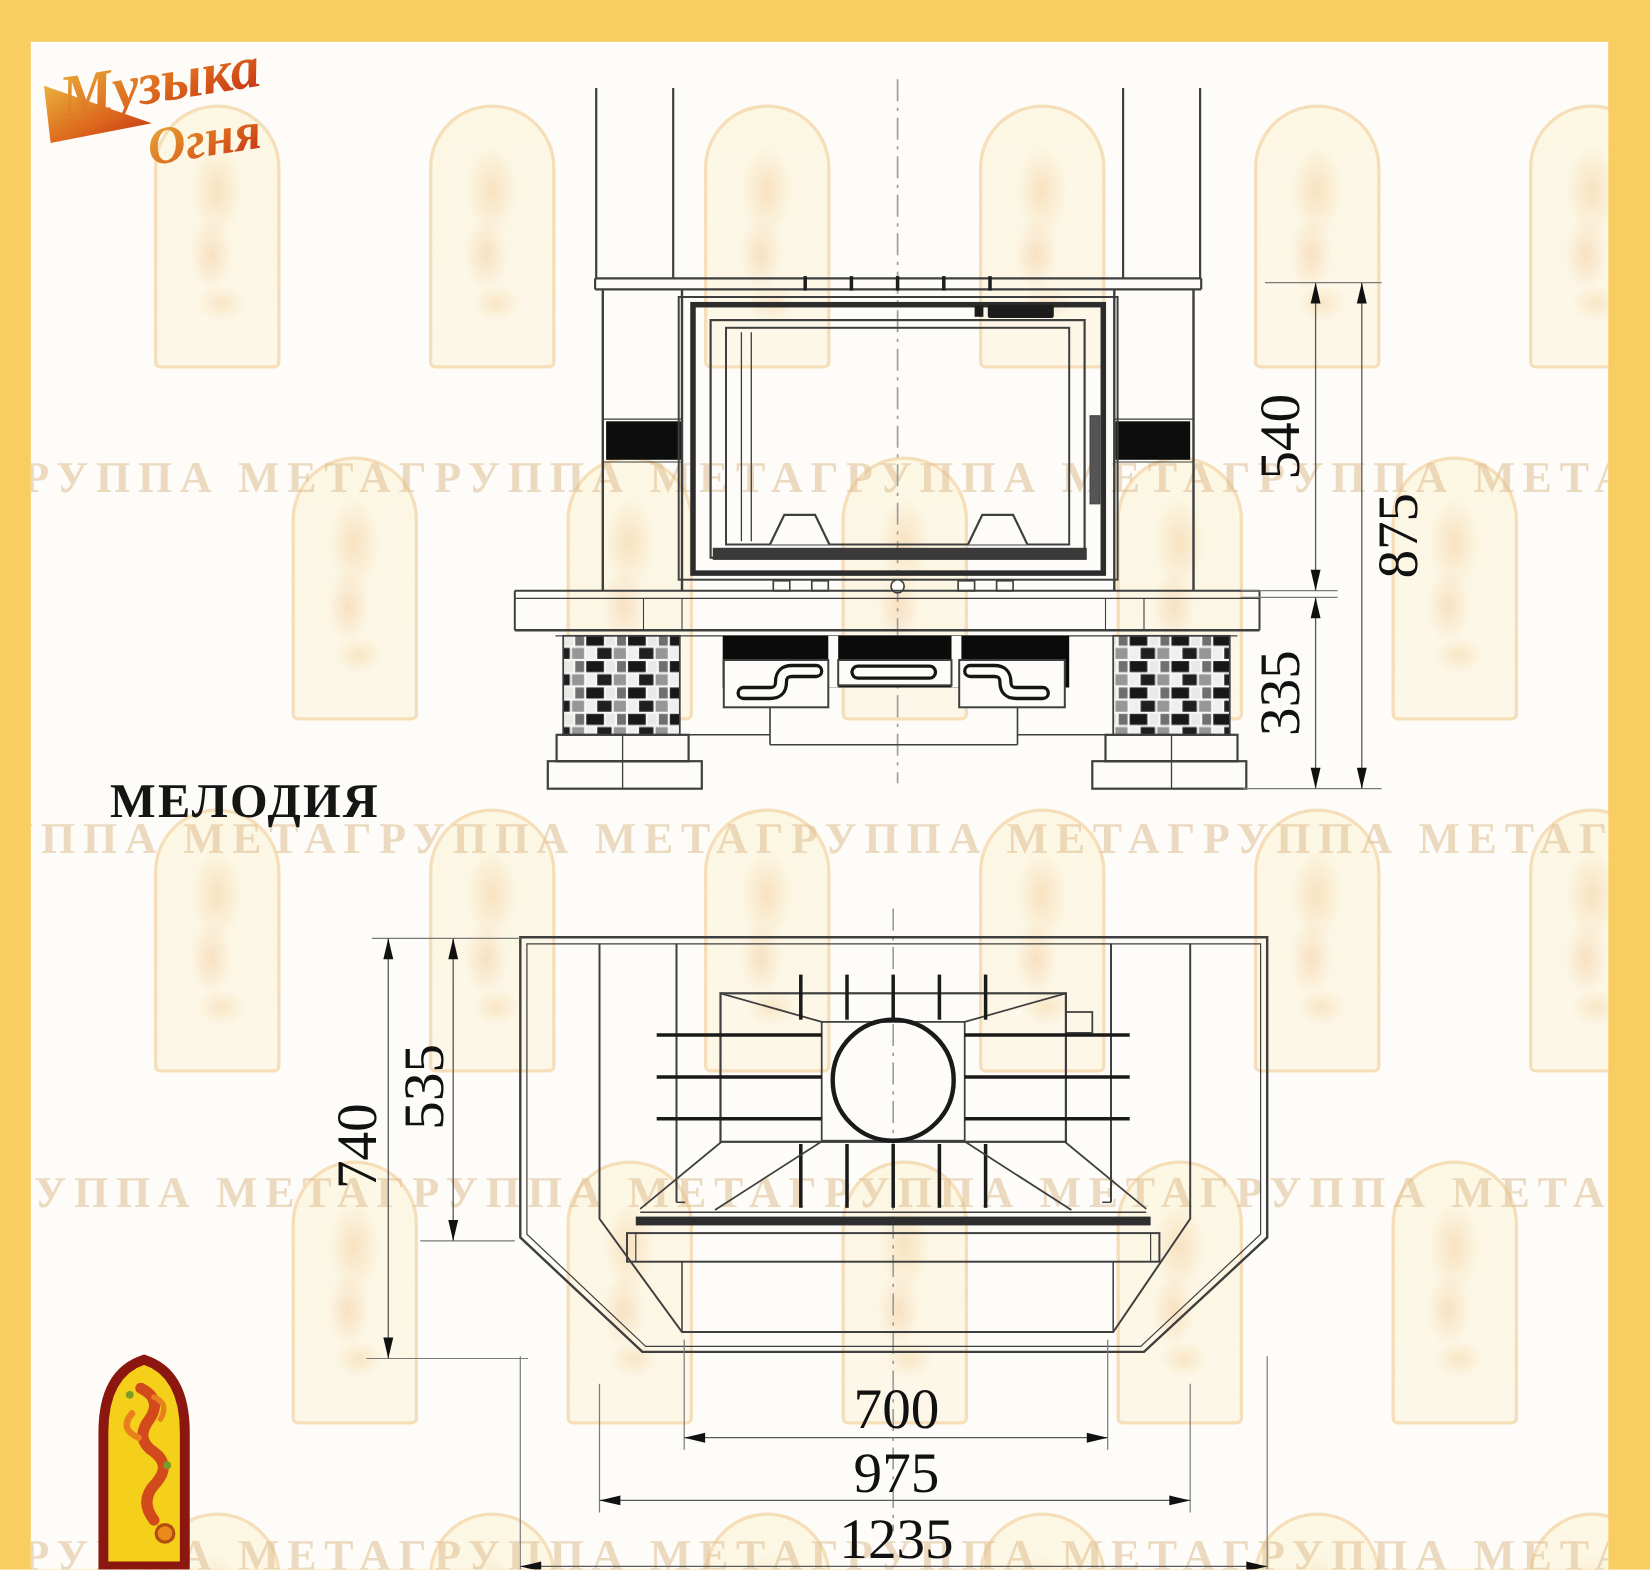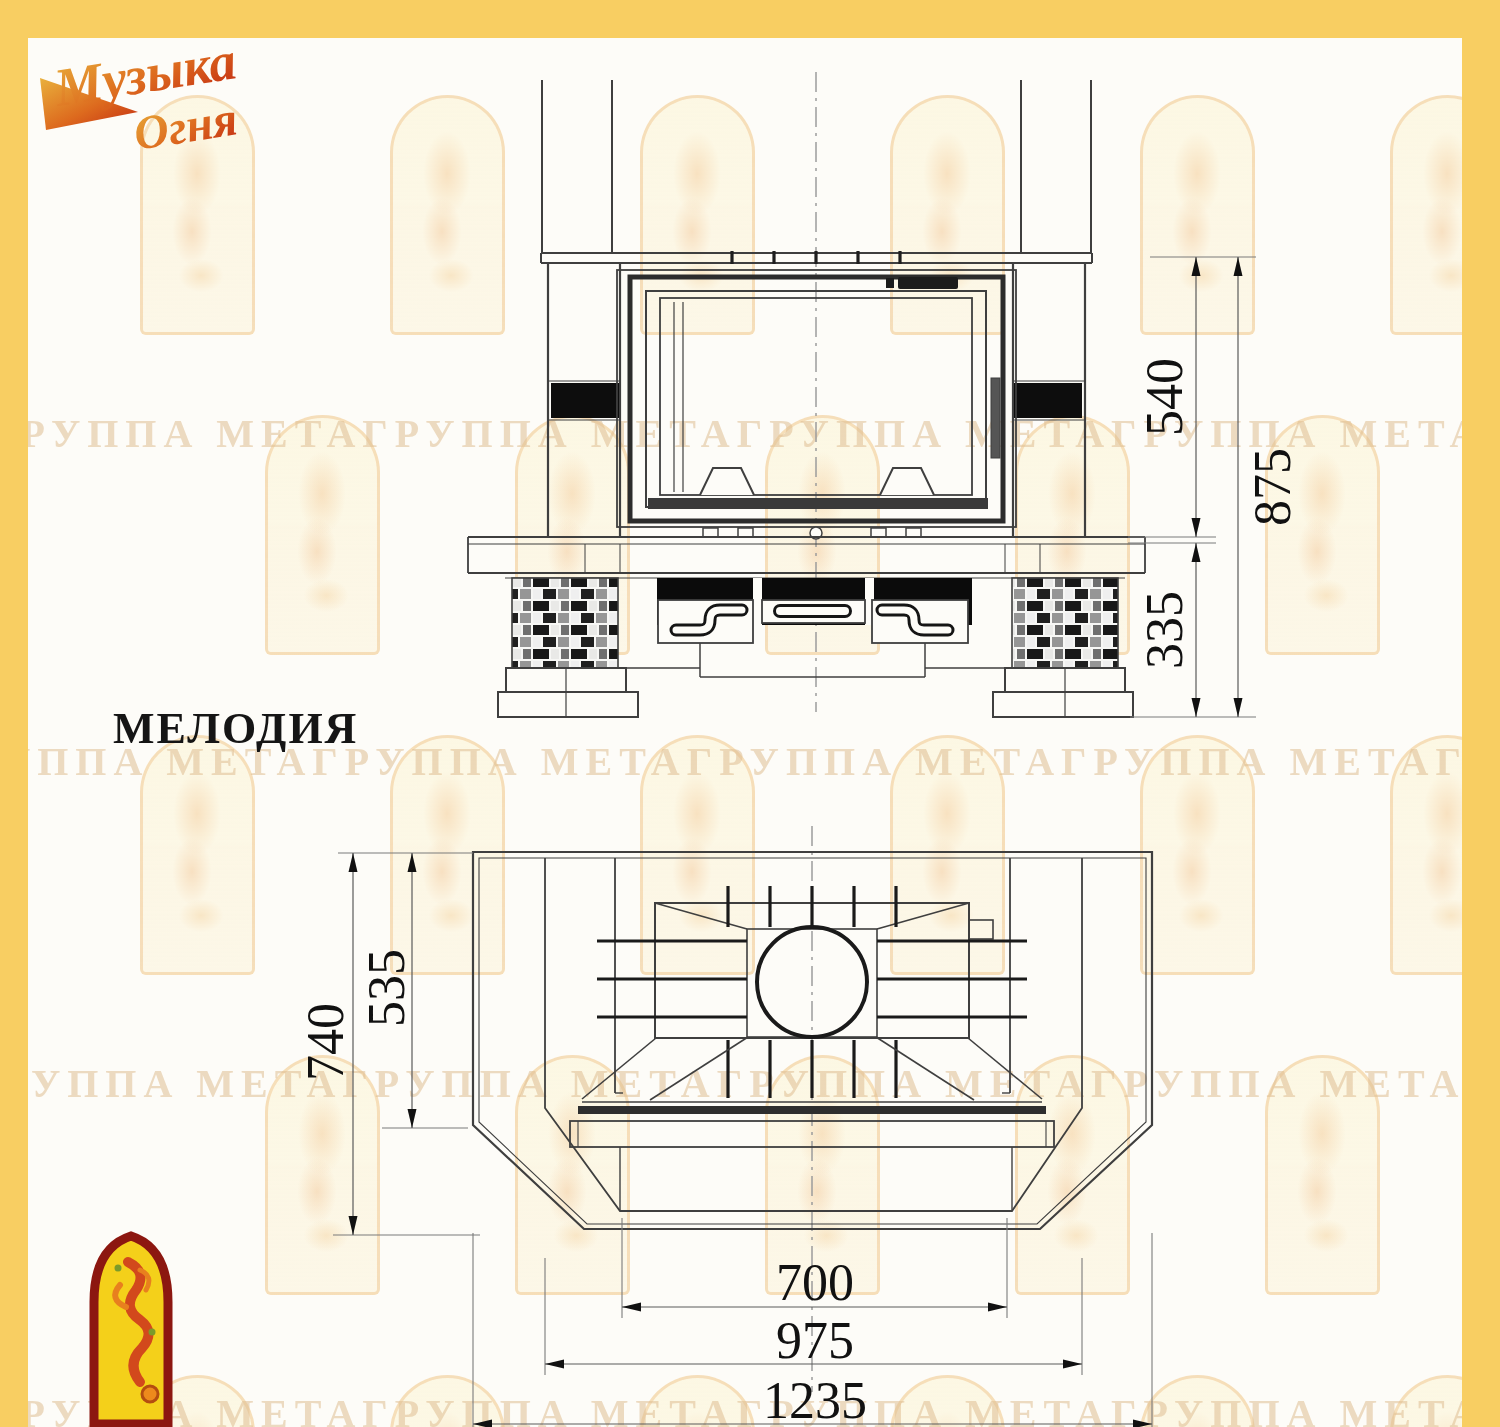--- a/index.html
+++ b/index.html
@@ -11,21 +11,21 @@
         border:3px solid rgba(238,191,131,0.45);
         border-radius:58px 58px 6px 6px;
         background:linear-gradient(180deg, rgba(252,244,214,0.6), rgba(250,239,203,0.38));}
   .arch:after{content:"";position:absolute;left:12px;top:28px;width:84px;height:170px;
         background:
           radial-gradient(ellipse 34px 60px at 50% 28%, rgba(243,199,148,0.45), transparent 70%),
           radial-gradient(ellipse 28px 48px at 44% 62%, rgba(240,188,135,0.38), transparent 70%),
           radial-gradient(ellipse 30px 22px at 55% 88%, rgba(243,205,150,0.4), transparent 75%);}
   .wm-row{position:absolute;white-space:nowrap;font-weight:bold;font-size:40px;letter-spacing:7px;
         color:rgba(222,189,146,0.55);}
-  .model-title{position:absolute;left:113px;top:703px;font-size:44px;font-weight:bold;
+  .model-title{position:absolute;left:100px;top:703px;font-size:44px;font-weight:bold;
         letter-spacing:2px;color:#151515;}
   .brand-svg{position:absolute;left:20px;top:30px;}
   .meta-arch-svg{position:absolute;left:80px;top:1222px;}
   .drawing{position:absolute;left:0;top:0;pointer-events:none;}
   svg text.dim{font-family:"Liberation Serif", serif;font-size:52px;fill:#111;}
   svg text.brand-word{font-family:"Liberation Serif", serif;font-style:italic;font-weight:bold;}
 </style>
 </head>
 <body>
 

